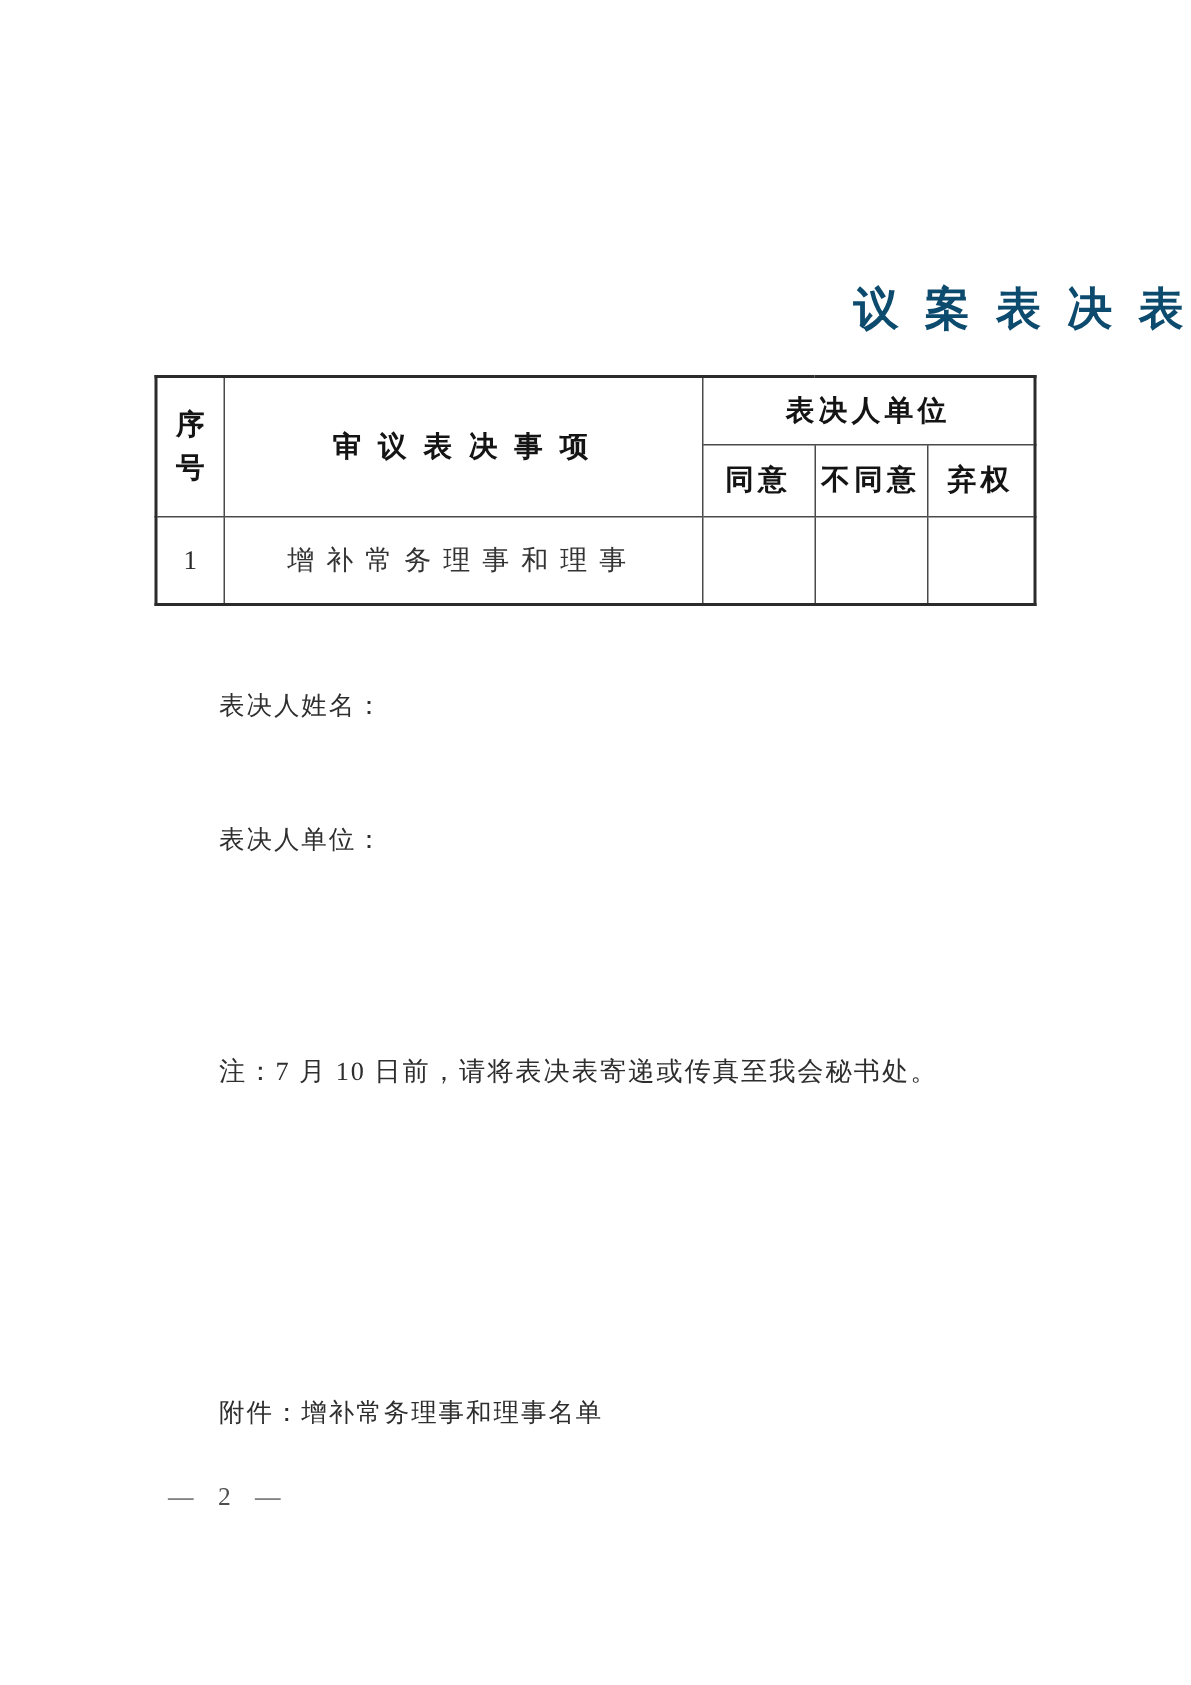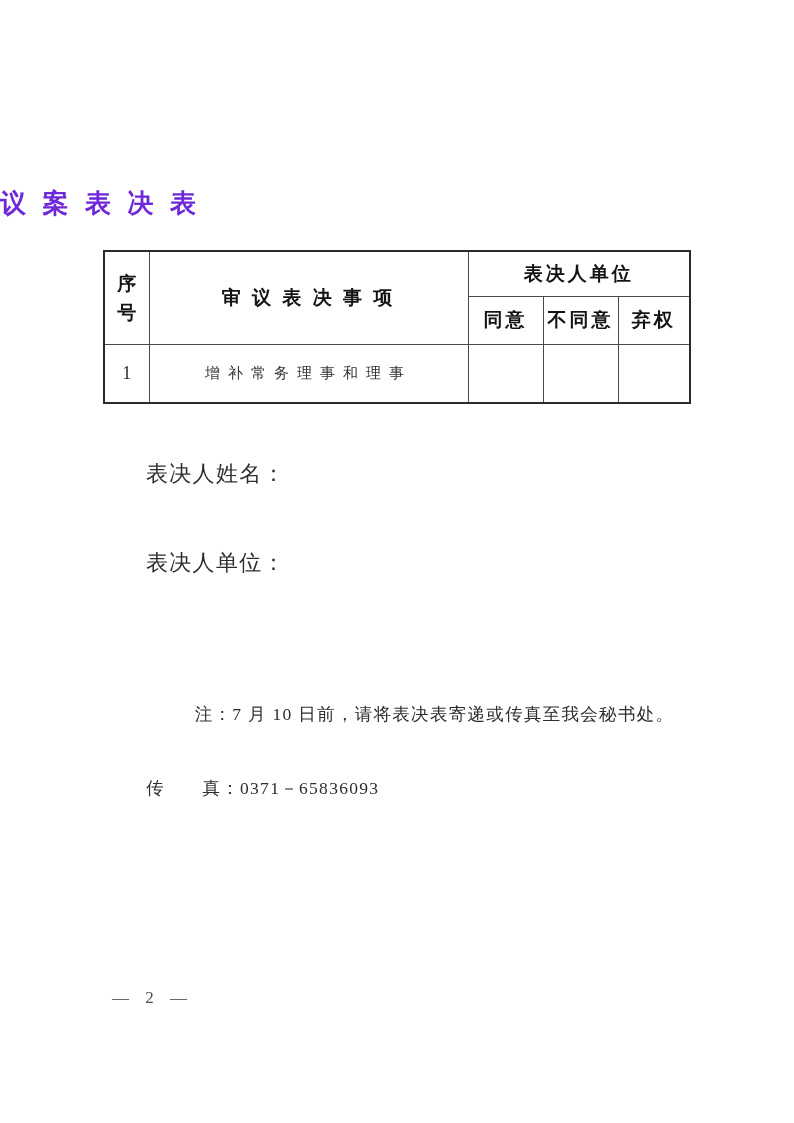--- a/index.html
+++ b/index.html
@@ -11,25 +11,25 @@
     background: #ffffff;
     overflow: hidden;
     font-family: "Liberation Serif", "DejaVu Serif", serif;
     color: #222222;
   }
   .doc-title {
     position: absolute;
     top: 186px;
     left: 0;
     width: 100%;
-    text-align: left;
-    font-size: 26px;
+    text-align: right;
+    font-size: 30px;
     font-weight: bold;
     letter-spacing: 5px;
-    color: #6d28d9;
+    color: #0c4a6e;
     font-family: "Liberation Serif", "DejaVu Serif", serif;
     white-space: pre;
   }
   table.vote-table {
     position: absolute;
     left: 103px;
     top: 250px;
     width: 586px;
     border-collapse: collapse;
     table-layout: fixed;
@@ -54,44 +54,44 @@
   tr.hdr-row-2 { height: 48px; }
   tr.data-row  { height: 59px; }
   td.idx-cell {
     font-size: 18px;
     color: #2a2a2a;
     font-family: "Liberation Serif", "DejaVu Serif", serif;
   }
   td.matter-cell {
     text-align: left;
     padding-left: 58px;
-    font-size: 15px;
+    font-size: 18px;
     letter-spacing: 8px;
     color: #333333;
     white-space: nowrap;
   }
   .body-line {
     position: absolute;
-    font-size: 22px;
+    font-size: 17px;
     letter-spacing: 1.3px;
     color: #2e2e2e;
     white-space: pre;
   }
   .note-block {
     position: absolute;
     left: 103px;
     top: 614px;
     width: 620px;
     font-size: 17.5px;
     letter-spacing: 1.3px;
     color: #2e2e2e;
     line-height: 40px;
     white-space: pre;
   }
-  .note-block .indent { text-indent: 43px; text-align: center; }
+  .note-block .indent { text-indent: 43px; }
   .contacts-block {
     position: absolute;
     left: 146px;
     top: 688px;
     line-height: 40px;
     font-size: 17.5px;
     letter-spacing: 1.3px;
     color: #2e2e2e;
     white-space: pre;
   }
@@ -147,21 +147,21 @@
 
   <div class="body-line" style="left:146px; top:459px;">表决人姓名：</div>
 
   <div class="body-line" style="left:146px; top:548px;">表决人单位：</div>
 
   <div class="note-block">
     <div class="indent">注：7 月 10 日前，请将表决表寄递或传真至我会秘书处。</div>
   </div>
 
   <div class="contacts-block">
-    <div><span>传　　真：</span><span>0371－65836093</span></div>
     
     
   </div>
 
+  <div class="body-line" style="left:146px; top:930px;">附件：增补常务理事和理事名单</div>
 
   <div class="page-number">— 2 —</div>
 
 </div>
 
 </body></html>

